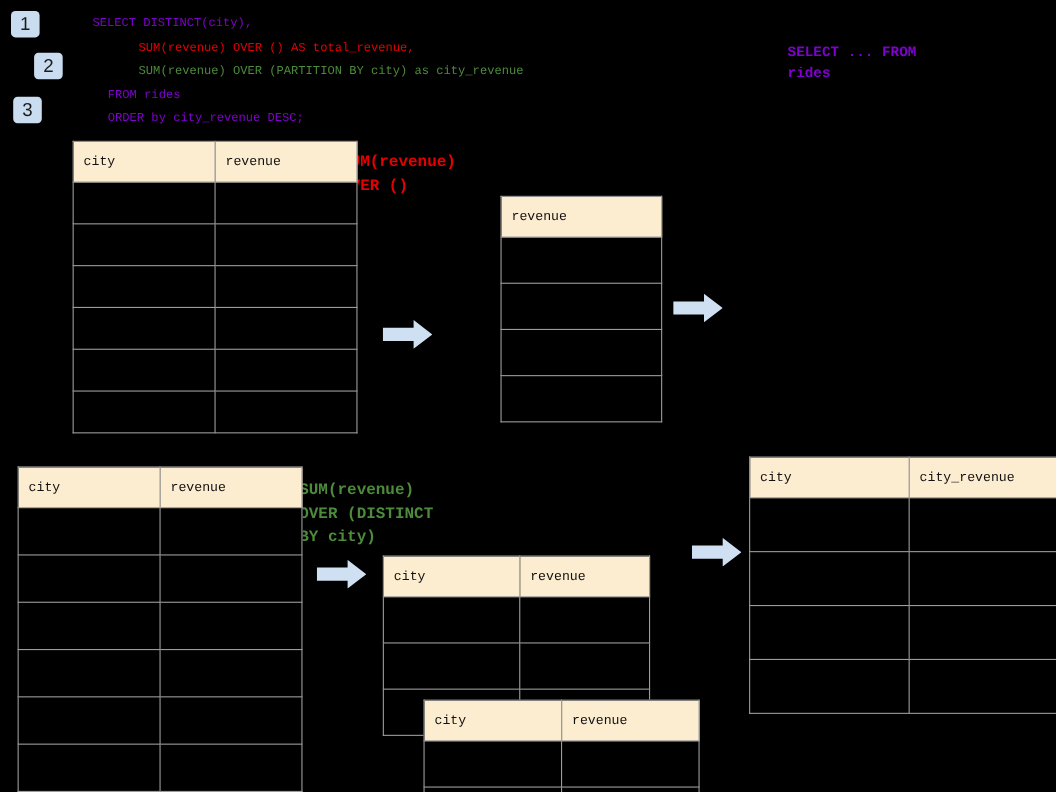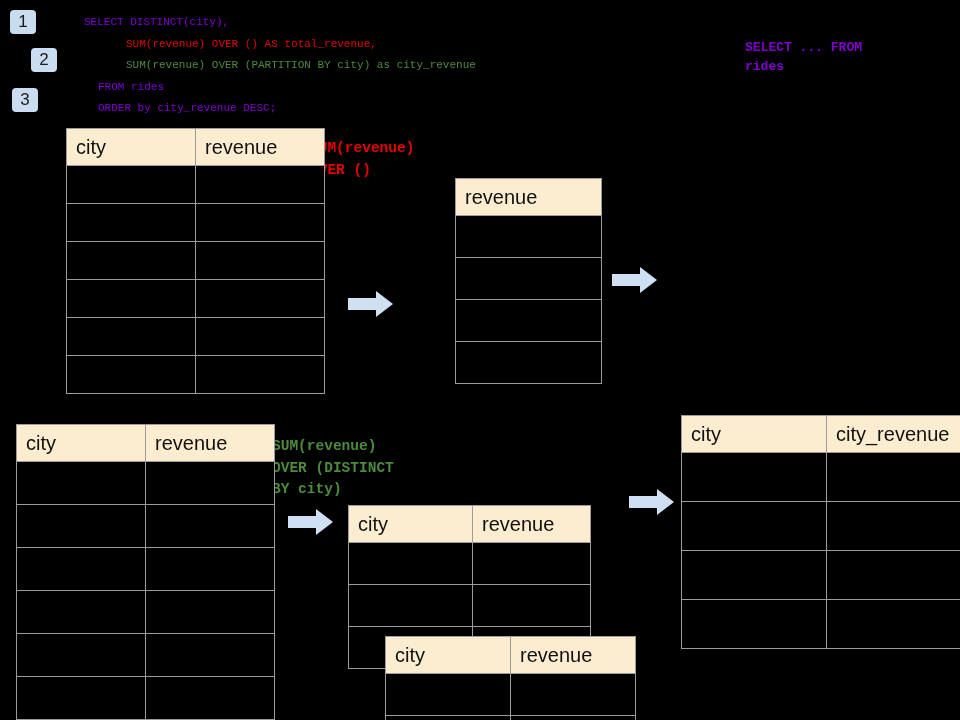--- a/index.html
+++ b/index.html
@@ -65,23 +65,23 @@
   }
   .tbl td, .tbl th {
     border: 1px solid #9c9c9c;
     padding: 0;
     margin: 0;
     background: #000000;
   }
   .tbl th {
     background: #fcedd0;
     color: #111111;
-    font-family: Liberation Sans, sans-serif;
+    font-family: Liberation Mono, monospace;
     font-weight: normal;
-    font-size: 20px;
+    font-size: 12px;
     text-align: left;
     padding: 4px 0 4px 9px;
     height: 28px;
     vertical-align: middle;
   }
 
   
   .arrow {
     position: absolute;
     display: block;
@@ -99,21 +99,21 @@
     </div>
 
   <div id="sql-block" class="sql" style="left:84px; top:12px;"><div class="sql-purple" style="padding-left: 0px;">SELECT DISTINCT(city),</div><div class="sql-red" style="padding-left: 42px;">SUM(revenue) OVER () AS total_revenue,</div><div class="sql-green" style="padding-left: 42px;">SUM(revenue) OVER (PARTITION BY city) as city_revenue</div><div class="sql-purple" style="padding-left: 14px;">FROM rides</div><div class="sql-purple" style="padding-left: 14px;">ORDER by city_revenue DESC;</div></div>
 
   <div id="annotations-layer">
       <div class="anno anno-red" style="left: 310px; top: 138px;">SUM(revenue)
 OVER ()</div>
       <div class="anno anno-green" style="left: 272px; top: 436px;">SUM(revenue)
 OVER (DISTINCT
 BY city)</div>
-      <div class="anno anno-purple" style="left: 745px; top: 38px;">SELECT ... FROM
+      <div class="anno anno-purple" style="left: 716px; top: 38px;">SELECT ... FROM
 rides</div>
     </div>
 
   <div id="tables-layer">
       <table class="tbl" style="left: 66px; top: 128px; width: 238px;">
         <thead>
           <tr>
             <th style="width: 119px;">city</th>
             <th style="width: 119px;">revenue</th>
           </tr>

